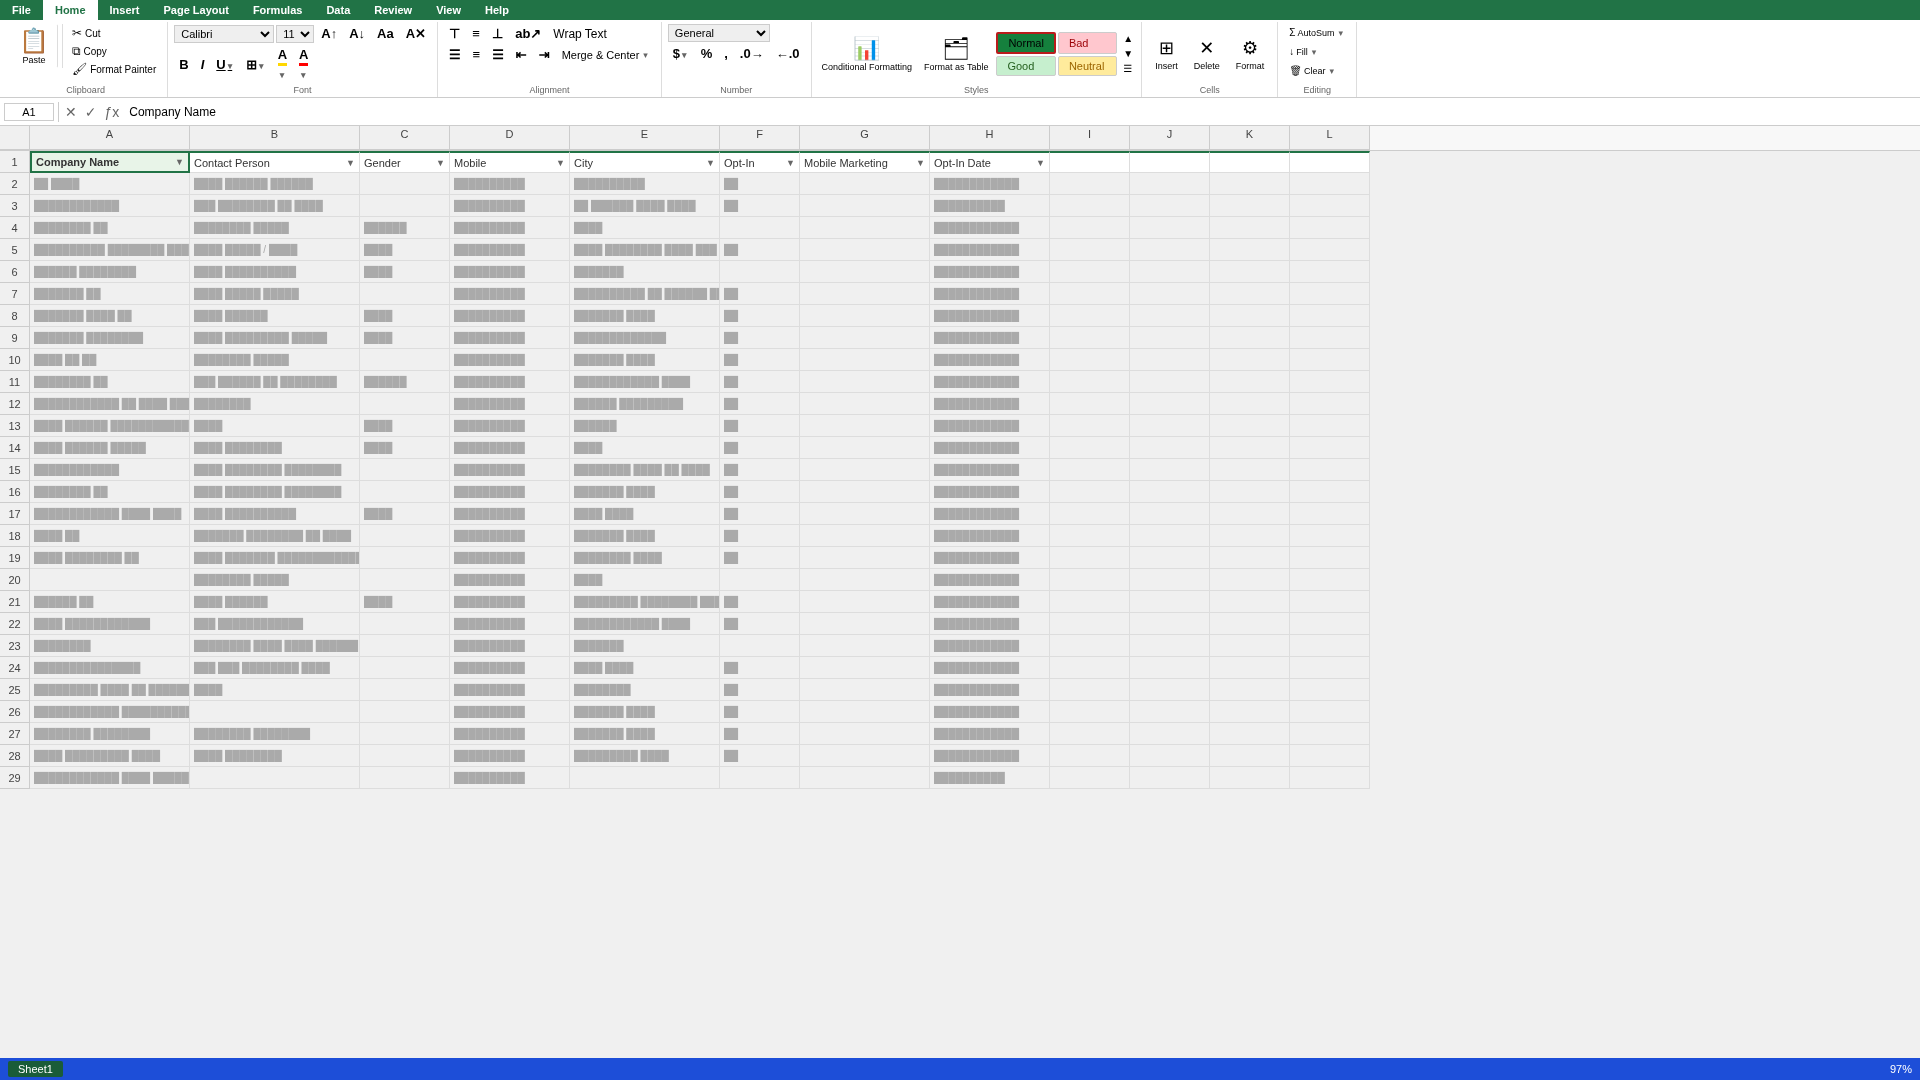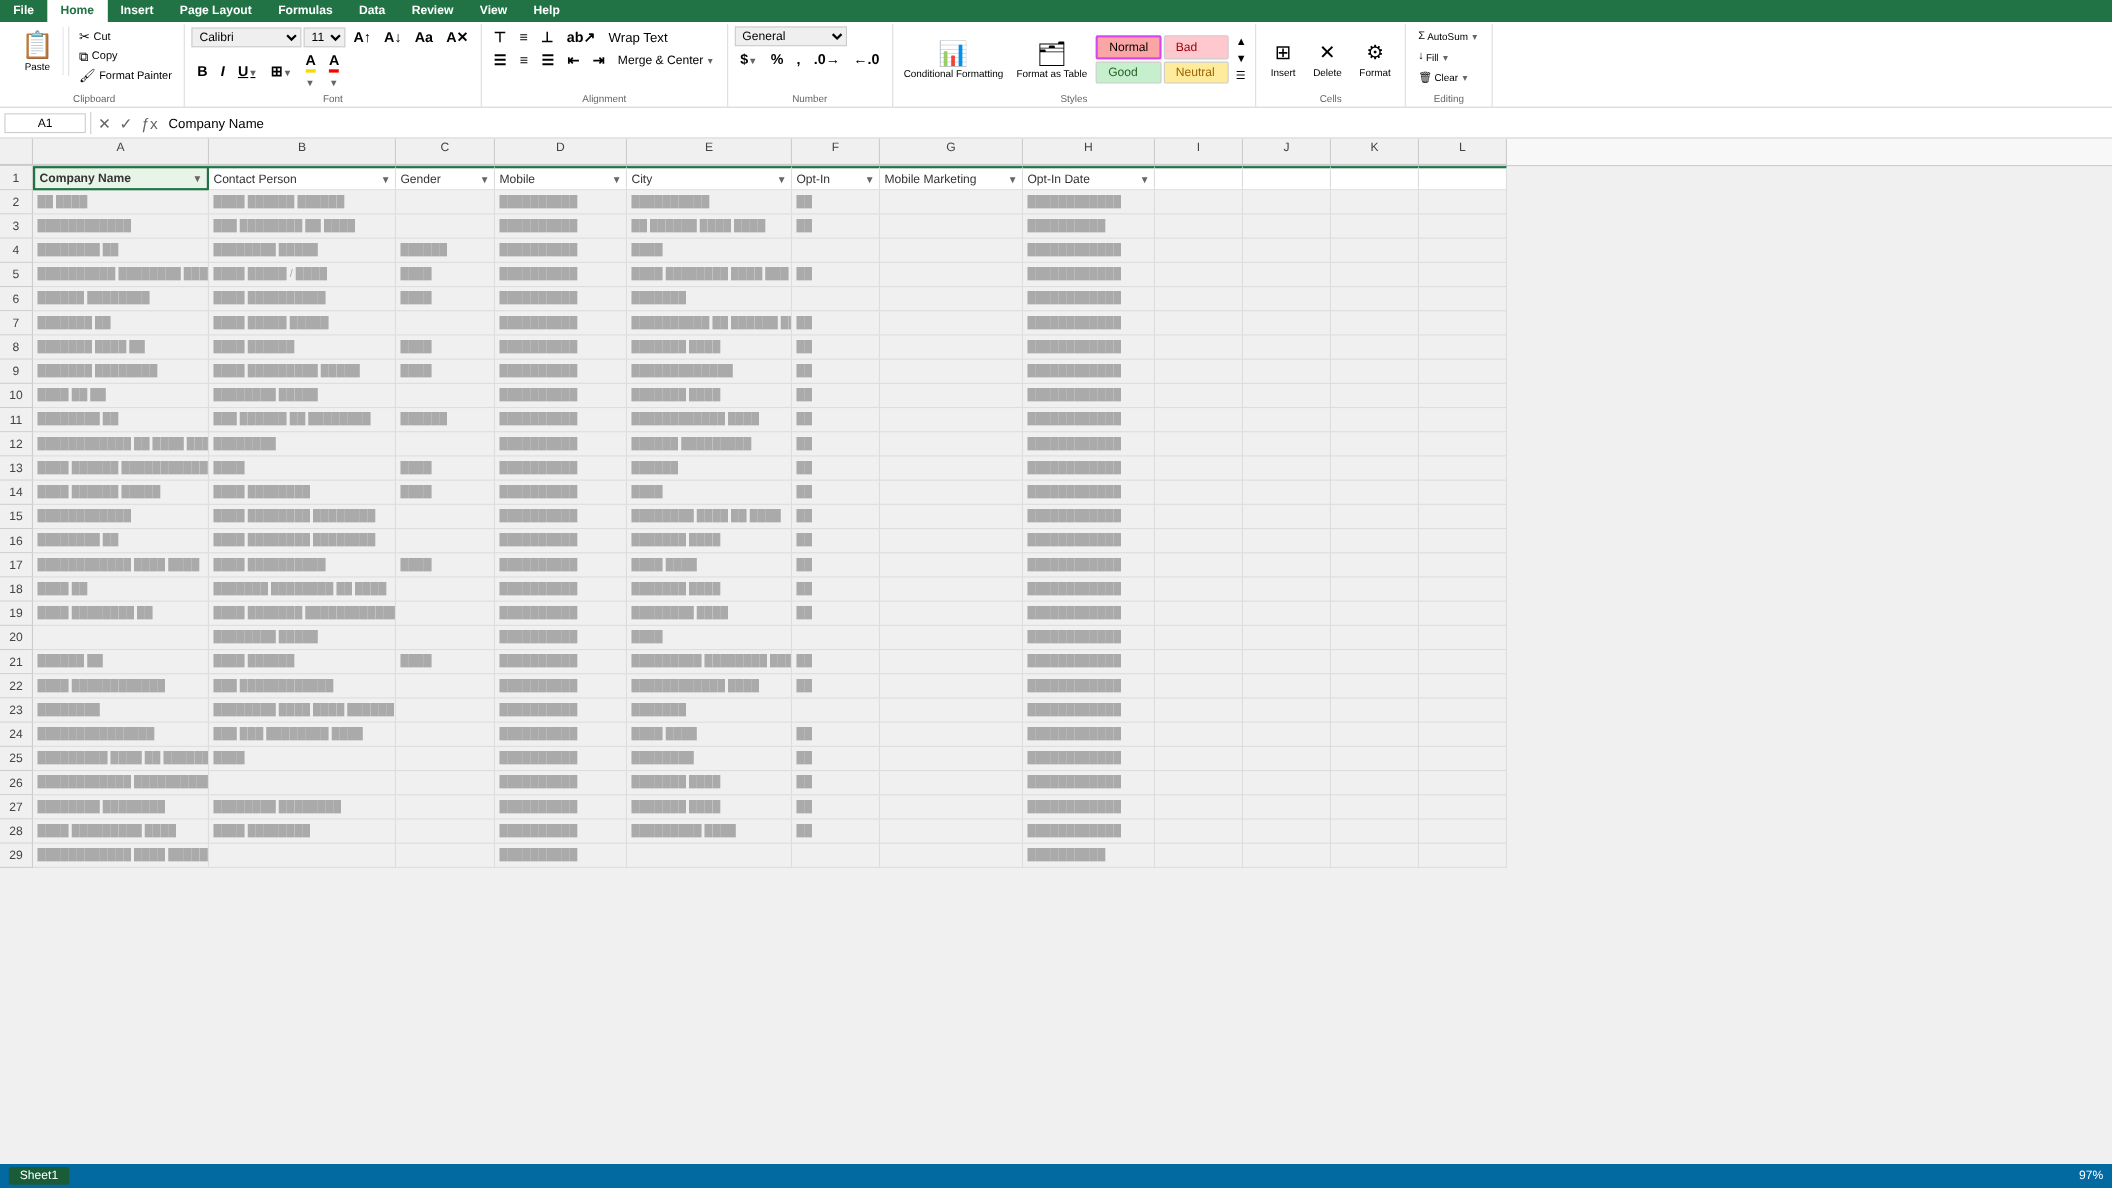--- a/index.html
+++ b/index.html
@@ -25,32 +25,32 @@
     .font-row1 { display: flex; align-items: flex-end; gap: 2px; }
     .font-row2 { display: flex; align-items: center; gap: 2px; }
     .font-select { width: 100px; font-size: 11px; border: 1px solid #ccc; padding: 1px 2px; }
     .font-size-select { width: 38px; font-size: 11px; border: 1px solid #ccc; padding: 1px 2px; }
     .font-icon-btn { font-size: 13px; font-weight: bold; padding: 1px 4px; cursor: pointer; border: 1px solid transparent; border-radius: 2px; }
     .bold { font-weight: bold; }
     .italic { font-style: italic; }
     .align-row { display: flex; align-items: center; gap: 2px; }
     .num-select { width: 102px; font-size: 11px; border: 1px solid #ccc; padding: 1px 2px; }
     .style-cell { padding: 3px 10px; font-size: 11px; border: 1px solid #ccc; cursor: pointer; border-radius: 2px; display: flex; align-items: center; }
-    .style-normal { background: #fca5a5; color: black; border: 2px solid #d946ef; }
+    .style-normal { background: #15803d; color: black; border: 2px solid #b91c1c; }
     .style-bad { background: #ffc7ce; color: #9c0006; }
     .style-good { background: #c6efce; color: #276221; }
     .style-neutral { background: #ffeb9c; color: #9c6500; }
     .styles-arrow { font-size: 10px; cursor: pointer; padding: 1px 2px; }
 
     
     .cells-btn { display: flex; flex-direction: column; align-items: center; padding: 2px 6px; cursor: pointer; border: 1px solid transparent; border-radius: 2px; font-size: 10px; gap: 2px; }
 
     
     .formula-bar { background: white; border-bottom: 1px solid #ccc; display: flex; align-items: center; padding: 2px 4px; gap: 4px; height: 28px; }
-    .name-box { width: 74px; border: 1px solid #ccc; padding: 2px 4px; font-size: 11px; text-align: center; }
+    .name-box { width: 50px; border: 1px solid #ccc; padding: 2px 4px; font-size: 11px; text-align: center; }
     .formula-divider { width: 1px; background: #ccc; height: 20px; }
     .formula-icon { font-size: 14px; cursor: pointer; padding: 0 2px; color: #666; }
     .formula-input { flex: 1; border: none; outline: none; font-size: 12px; padding: 2px 4px; }
 
     
     .spreadsheet-container { display: flex; flex-direction: column; height: calc(100vh - 120px); overflow: hidden; }
     .sheet-header-row { display: flex; background: #f8f8f8; border-bottom: 1px solid #ccc; }
     .corner-cell { width: 30px; min-width: 30px; border-right: 1px solid #ccc; border-bottom: 1px solid #ccc; background: #f0f0f0; }
     .col-header { border-right: 1px solid #ccc; border-bottom: 1px solid #ccc; text-align: center; font-size: 11px; font-weight: normal; padding: 2px 0; background: #f0f0f0; color: #444; cursor: pointer; user-select: none; }
 
@@ -78,21 +78,21 @@
     .col-k { width: 80px; min-width: 80px; }
     .col-l { width: 80px; min-width: 80px; }
 
     .row-height { height: 22px; min-height: 22px; }
     .row-height-hdr { height: 24px; min-height: 24px; }
 
     
     .filter-arrow { font-size: 9px; color: #666; margin-left: auto; padding-left: 2px; }
 
     
-    .status-bar { background: #0369a1; color: white; height: 22px; display: flex; align-items: center; padding: 0 8px; font-size: 11px; position: fixed; bottom: 0; left: 0; right: 0; }
+    .status-bar { background: #1d4ed8; color: white; height: 22px; display: flex; align-items: center; padding: 0 8px; font-size: 11px; position: fixed; bottom: 0; left: 0; right: 0; }
 
     
     .dd-arrow { font-size: 9px; color: #666; padding: 0 2px; }
 
     .underline { text-decoration: underline; }
 
     .merge-btn { display: flex; align-items: center; gap: 2px; font-size: 11px; padding: 1px 4px; cursor: pointer; border: 1px solid transparent; border-radius: 2px; }
 
     .cond-fmt-btn { display: flex; flex-direction: column; align-items: center; cursor: pointer; padding: 2px 4px; }
     .cond-fmt-icon { font-size: 22px; }

